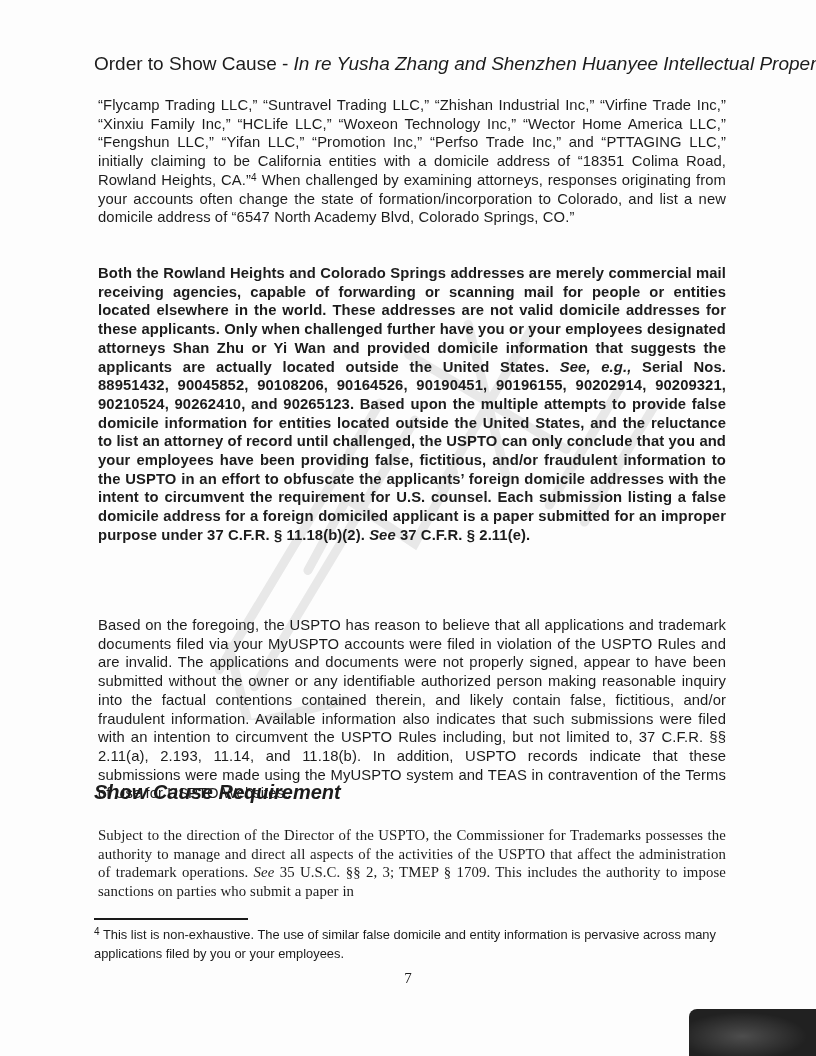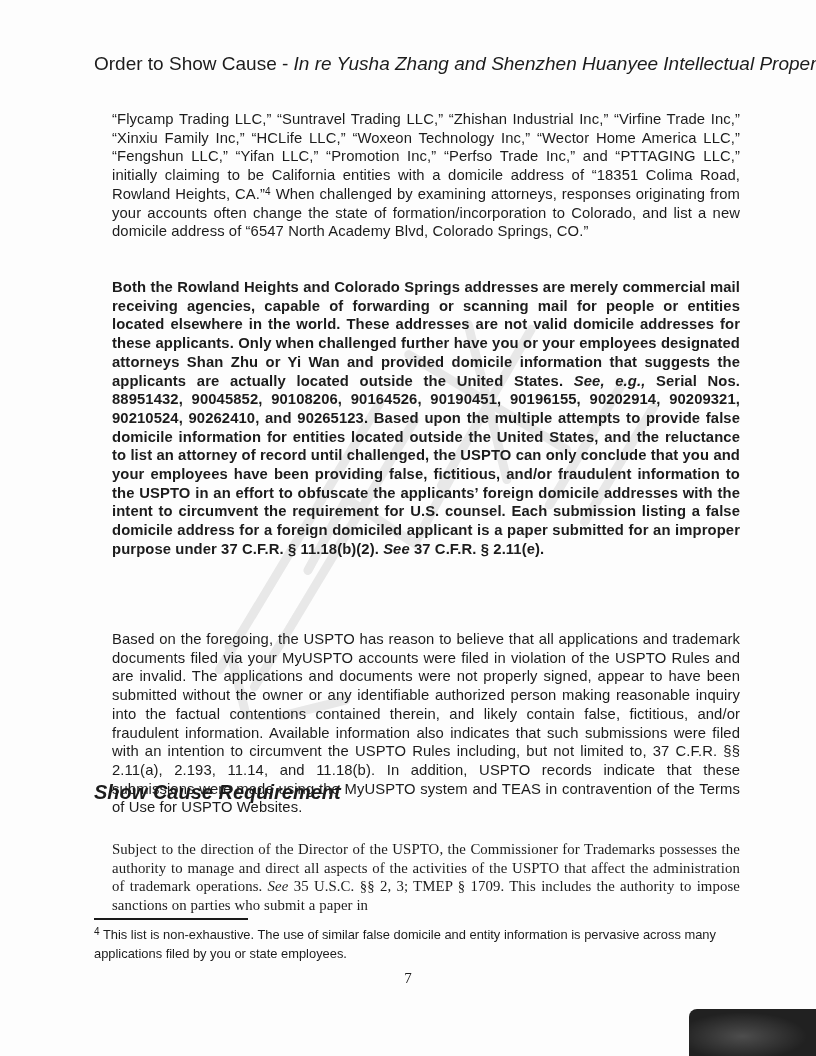--- a/index.html
+++ b/index.html
@@ -23,21 +23,21 @@
     width: 628px;
     font-size: 19px;
     line-height: 17px;
     white-space: nowrap;
   }
   .running-header .case-title { font-style: italic; }
   .para {
     position: absolute;
     left: 94px;
     width: 628px;
-    margin: 18px;
+    margin: 4px;
     font-size: 14.8px;
     line-height: 18.7px;
     text-align: justify;
     letter-spacing: 0.1px;
   }
   .p1 { top: 92px; }
   .p2 { top: 260px; font-weight: bold; }
   .p3 { top: 612px; }
   .p4 { top: 822px; font-family: Liberation Serif, serif; }
   .cite { font-style: italic; }
@@ -146,20 +146,20 @@
   </p>
 
   <h2 class="section-heading">Show Cause Requirement</h2>
 
   <p class="para p4">
     <span>Subject to the direction of the Director of the USPTO, the Commissioner for Trademarks possesses the authority to manage and direct all aspects of the activities of the USPTO that affect the administration of trademark operations. </span><span class="cite">See</span><span> 35 U.S.C. §§ 2, 3; TMEP § 1709. This includes the authority to impose sanctions on parties who submit a paper in</span>
   </p>
 
   <div class="footnote-rule"></div>
   <p class="footnote">
-    <sup class="fnref">4</sup><span> This list is non-exhaustive. The use of similar false domicile and entity information is pervasive across many applications filed by you or state employees.</span>
+    <sup class="fnref">4</sup><span> This list is non-exhaustive. The use of similar false domicile and entity information is pervasive across many applications filed by you or your employees.</span>
   </p>
 
   <div class="page-number">7</div>
 
   <div class="corner-stamp"></div>
 
 </div>
 
 </body></html>

